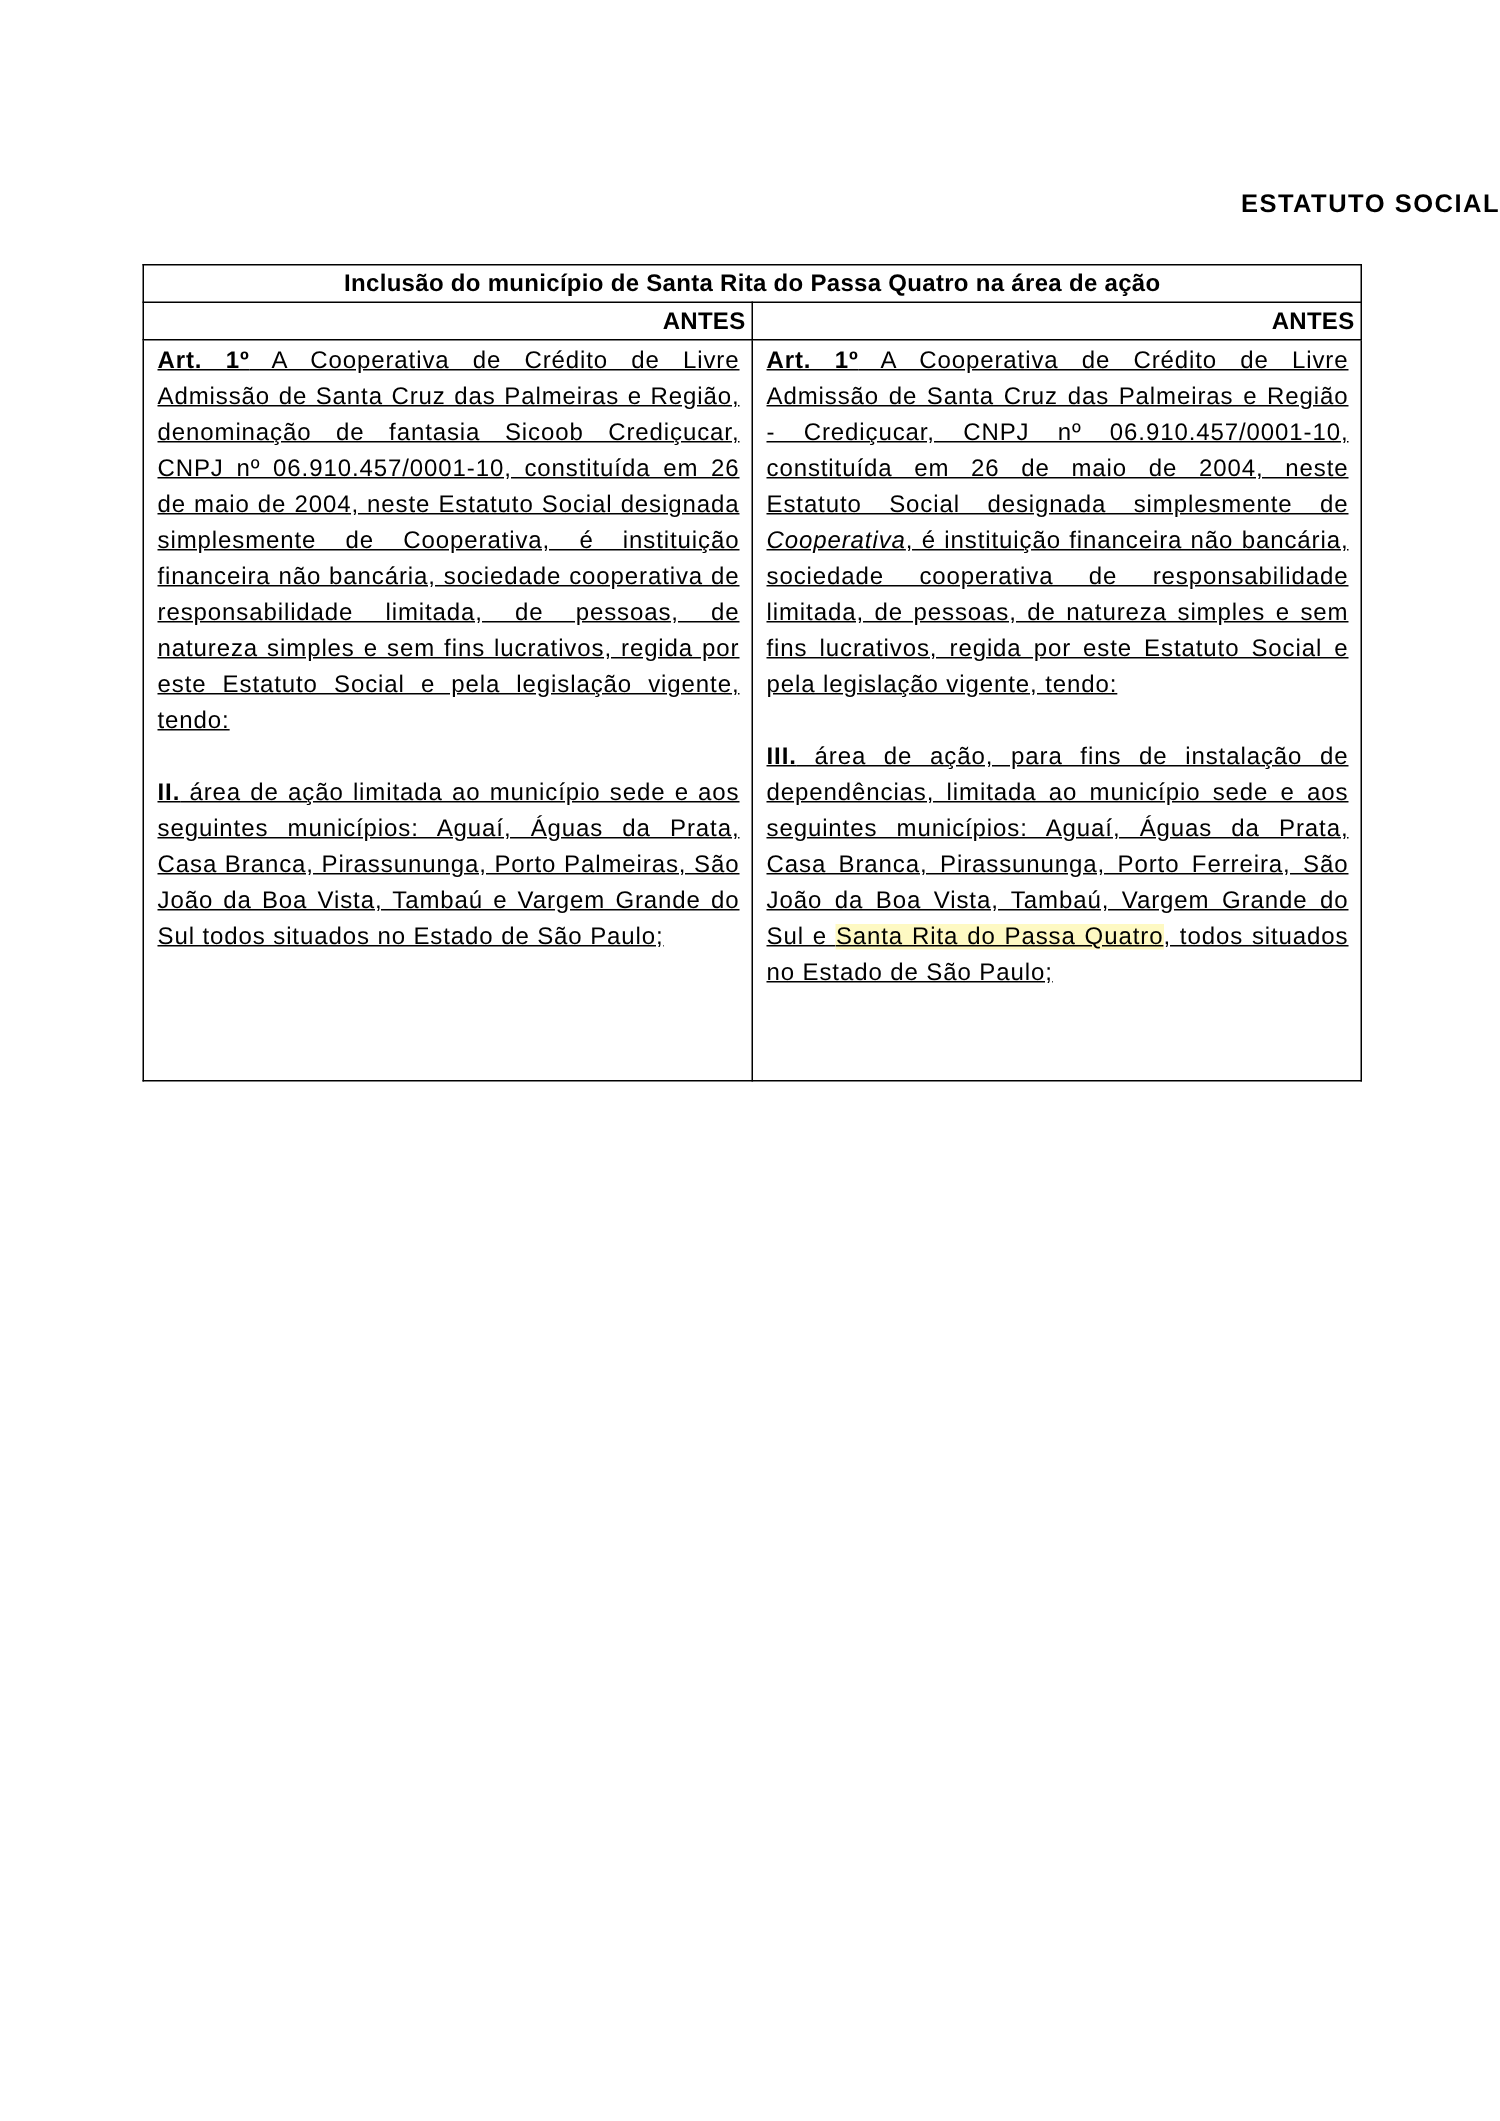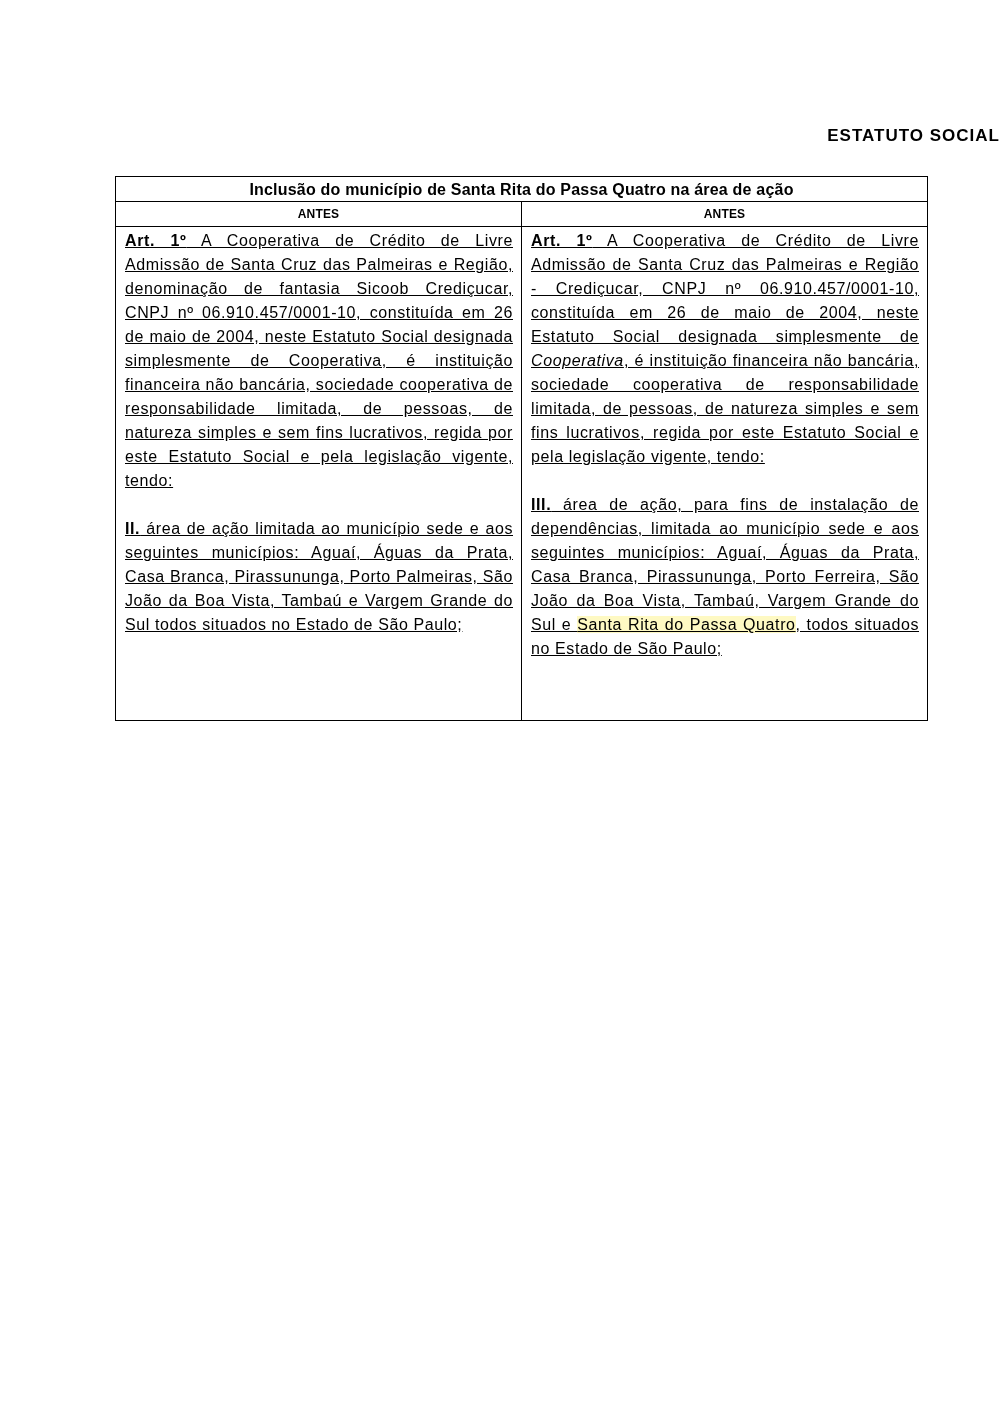--- a/index.html
+++ b/index.html
@@ -31,37 +31,36 @@
     letter-spacing: 1px;
     margin-top: 32px;
   }
   table.compare {
     position: absolute;
     top: 176px;
     left: 95px;
     width: 813px;
     border-collapse: collapse;
     table-layout: fixed;
-    margin-left: 20px;
   }
   table.compare td {
     border: 1px solid #000000;
   }
   .caption-cell {
     font-weight: bold;
     font-size: 16px;
     text-align: center;
     padding: 2px 4px 1px 4px;
     line-height: 21px;
     letter-spacing: 0.2px;
   }
   .col-header {
     font-weight: bold;
-    font-size: 12px;
-    text-align: center;
+    font-size: 16px;
+    text-align: right;
     padding: 2px 4px 1px 4px;
     line-height: 21px;
     letter-spacing: 0.2px;
   }
   .body-cell {
     vertical-align: top;
     height: 487px;
     font-size: 16px;
     line-height: 24px;
     letter-spacing: 0.6px;

